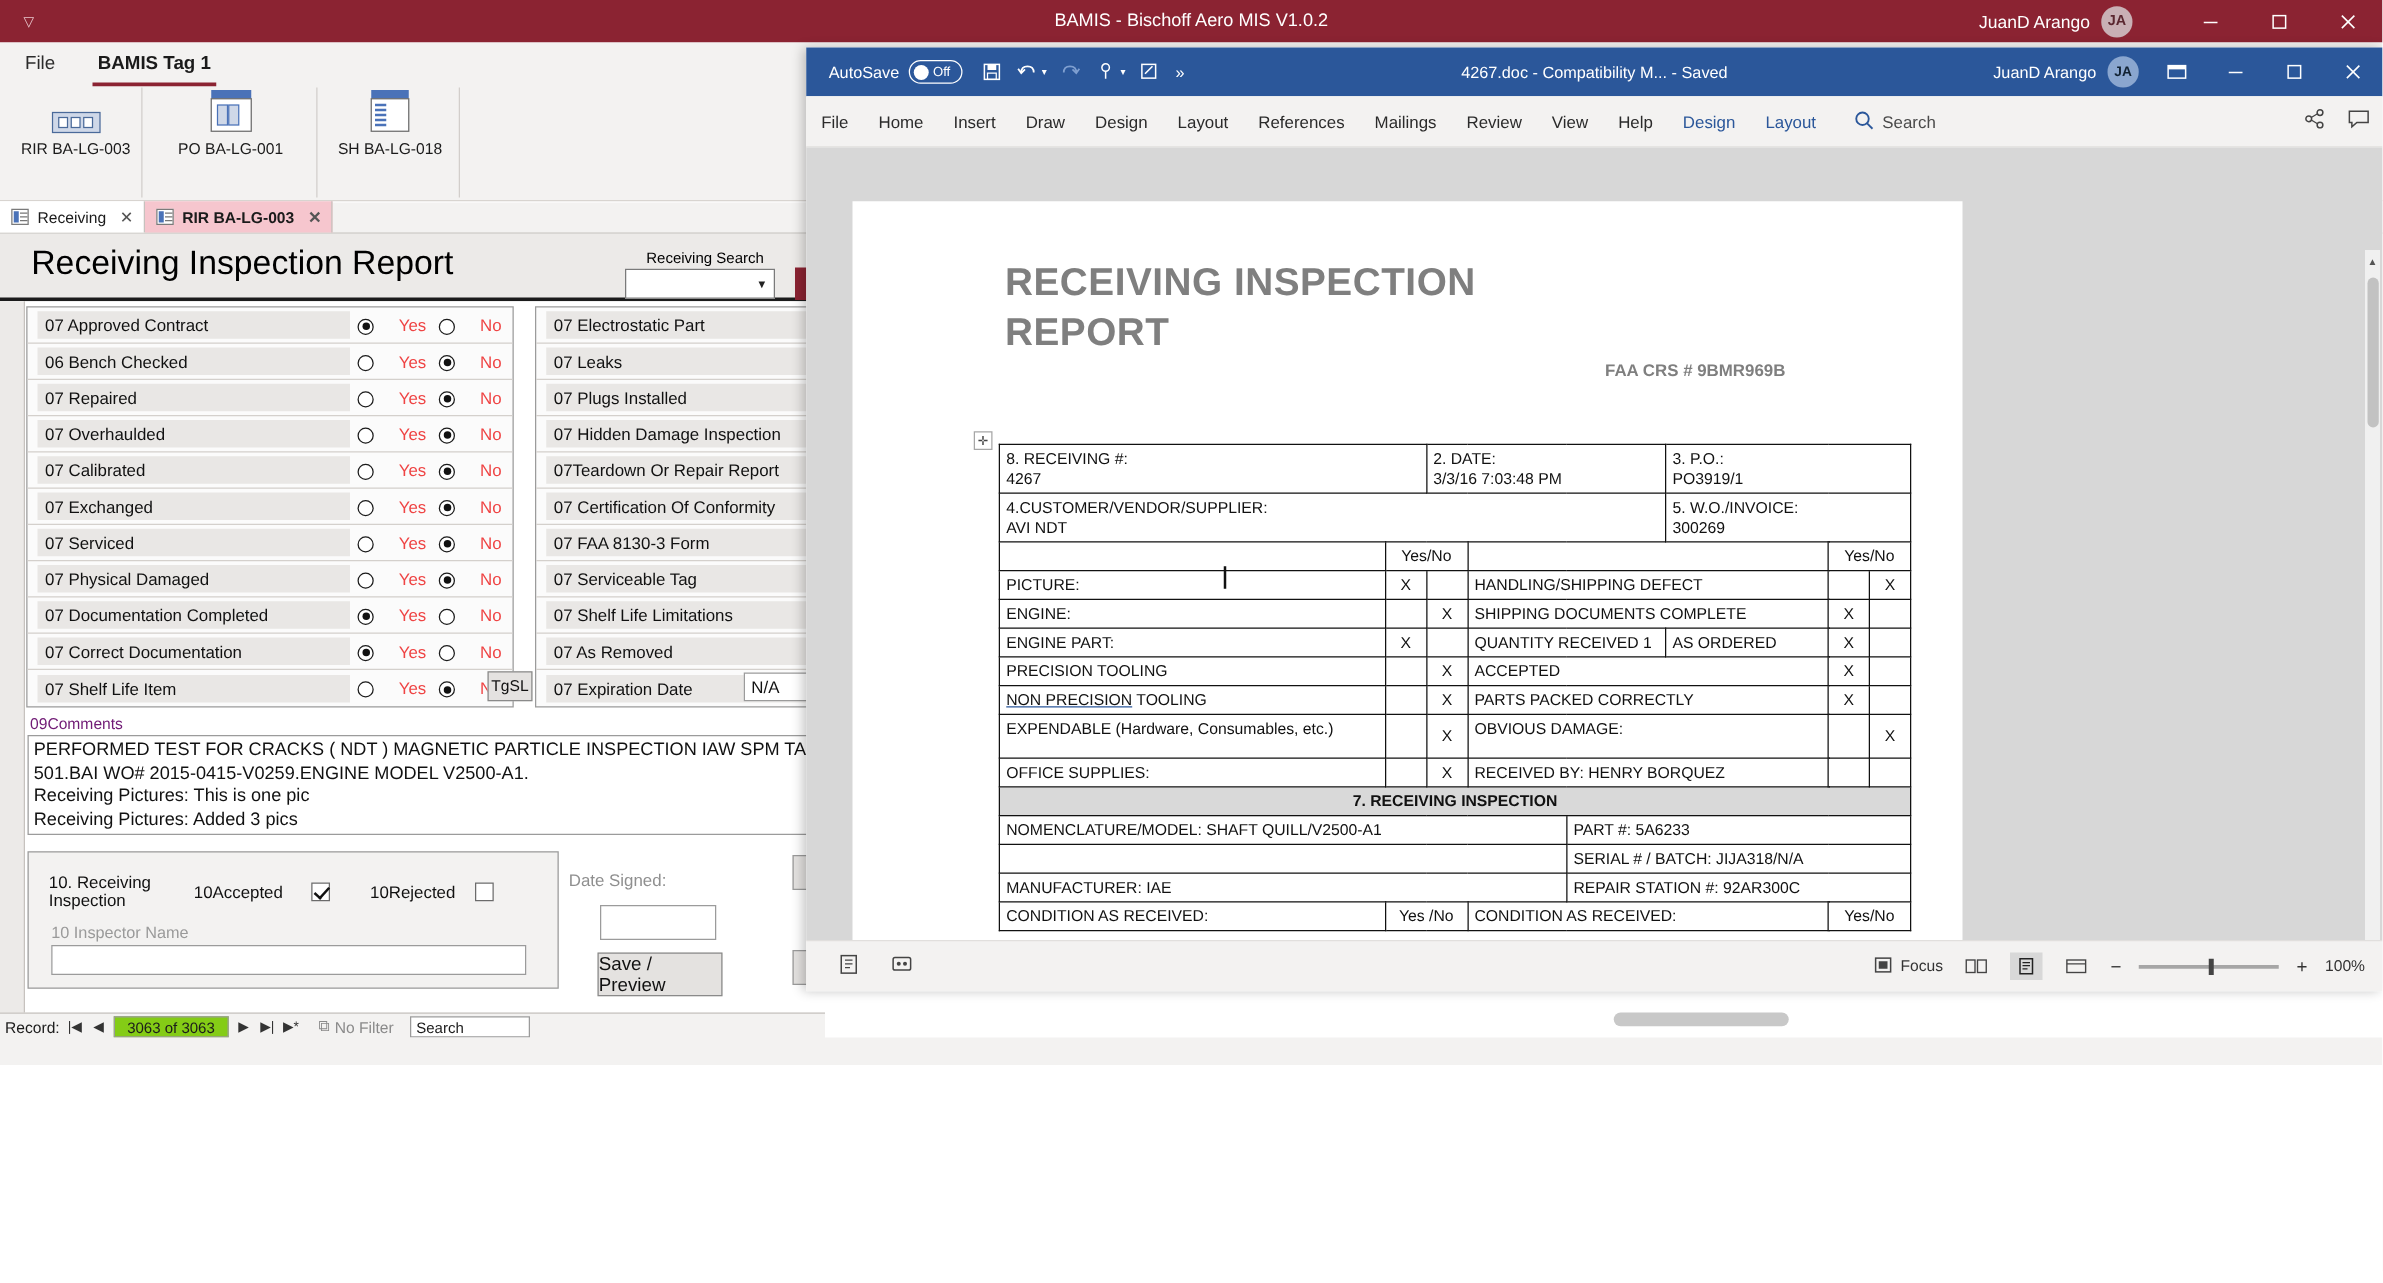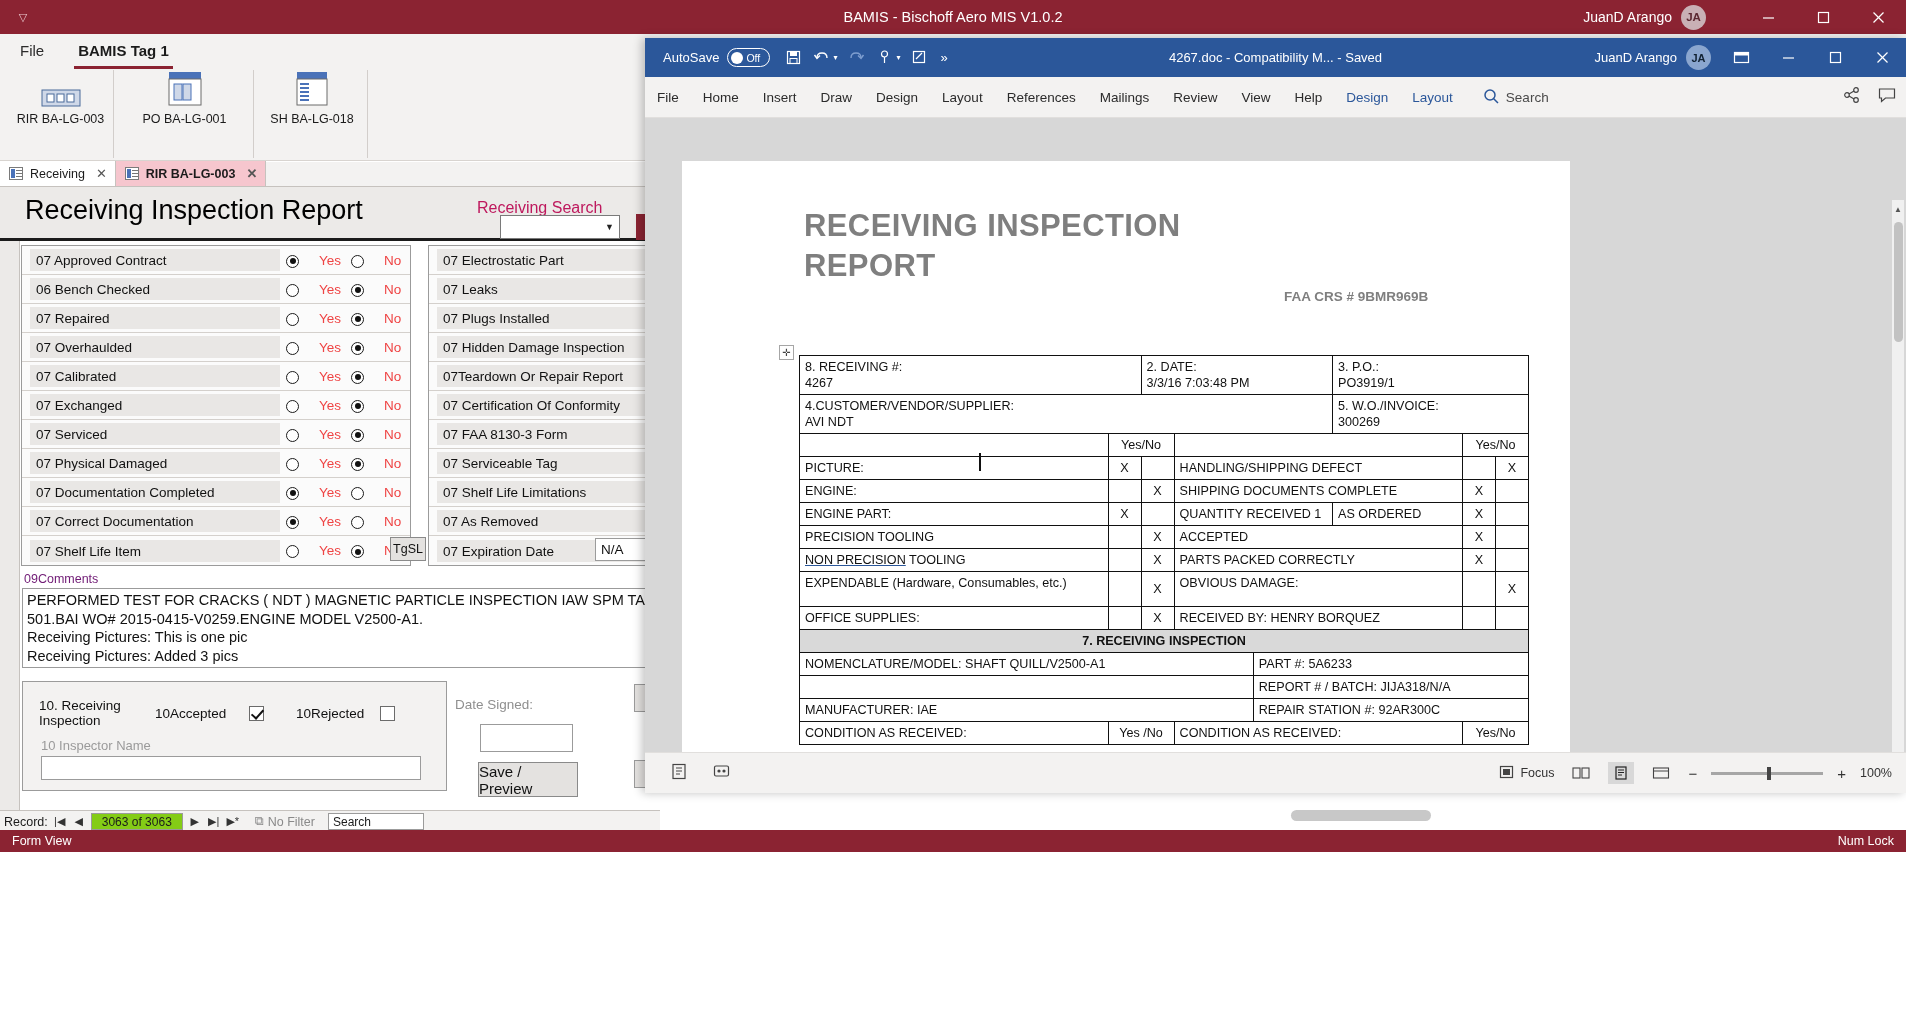--- a/index.html
+++ b/index.html
@@ -69,21 +69,21 @@
   .doctab .tab-x { font-size:13px; color:#555; margin-left:4px; }
   .mini-form-icon { width:14px; height:13px; border:1px solid #7a7a7a; background:#fff; position:relative; }
   .mini-form-icon::before { content:""; position:absolute; left:1px; top:1px; width:4px; height:9px; background:#4a72b8; }
   .mini-form-icon::after { content:""; position:absolute; left:6px; top:2px; width:6px; height:1px; box-shadow:0 3px 0 #777, 0 6px 0 #777; background:#777; }
 
   .form-header {
     position:absolute; left:0; top:187px; width:660px; height:54px; background:#eceae8;
     border-bottom:3px solid #1b1b1b;
   }
   .form-title { position:absolute; left:25px; top:8px; font-size:27px; color:#000; }
-  .rs-label { position:absolute; left:477px; top:12px; font-size:16px; color:#be185d; }
+  .rs-label { position:absolute; left:517px; top:12px; font-size:12px; color:#000000; }
   .rs-combo {
     position:absolute; left:500px; top:28px; width:120px; height:24px;
     background:#ffffff; border:1px solid #7a7a7a; display:flex; align-items:center; justify-content:flex-end;
   }
   .rs-combo .caret { font-size:9px; color:#222; padding-right:5px; }
   .rs-btn { position:absolute; left:636px; top:27px; width:26px; height:26px; background:#8b2332; }
 
   .form-body { position:absolute; left:0; top:241px; width:660px; height:570px; background:#ffffff; }
   .gutter { position:absolute; left:0; top:0; width:20px; height:570px; background:#eceae8; border-right:1px solid #c6c2be; }
 
@@ -571,24 +571,20 @@
       <span class="navbtn">▶*</span>
       <span class="nofilter">
         <span>⧉</span>
         <span>No Filter</span>
       </span>
       <span class="searchbox">Search</span>
     </div>
 
     <div class="access-status">
       <div class="white-fill"></div>
-      <div class="status-strip">
-        <span>Form View</span>
-        <span>Num Lock</span>
-      </div>
     </div>
   </div>
 
   <div class="word-win">
 
     <div class="word-title">
       <div class="autosave">
         <span>AutoSave</span>
         <span class="toggle-pill">
           <span class="toggle-knob"></span>
@@ -797,21 +793,21 @@
               <td colspan="10">7. RECEIVING INSPECTION</td>
             </tr>
             <tr>
               <td colspan="5">
                 <div>NOMENCLATURE/MODEL: SHAFT QUILL/V2500-A1</div>
               </td>
               <td colspan="5">PART #: 5A6233</td>
             </tr>
             <tr>
               <td colspan="5">&nbsp;</td>
-              <td colspan="5">REPORT # / BATCH: JIJA318/N/A</td>
+              <td colspan="5">SERIAL # / BATCH: JIJA318/N/A</td>
             </tr>
             <tr>
               <td colspan="5">MANUFACTURER: IAE</td>
               <td colspan="5">REPAIR STATION #: 92AR300C</td>
             </tr>
             <tr>
               <td colspan="2">CONDITION AS RECEIVED:</td>
               <td colspan="2" class="ctr">Yes /No</td>
               <td colspan="4">CONDITION AS RECEIVED:</td>
               <td colspan="2" class="ctr">Yes/No</td>

